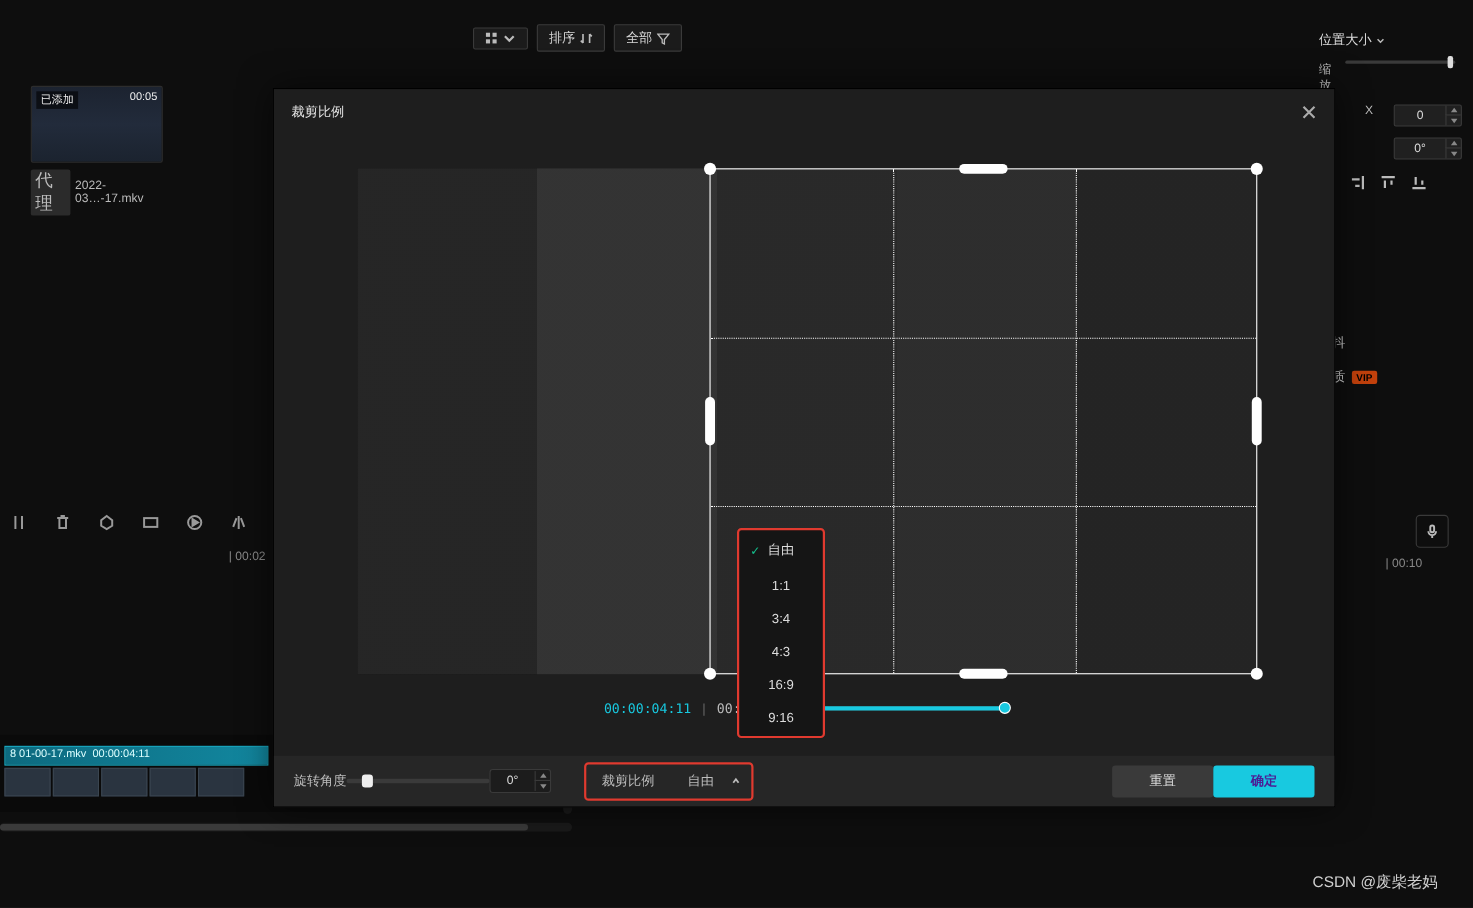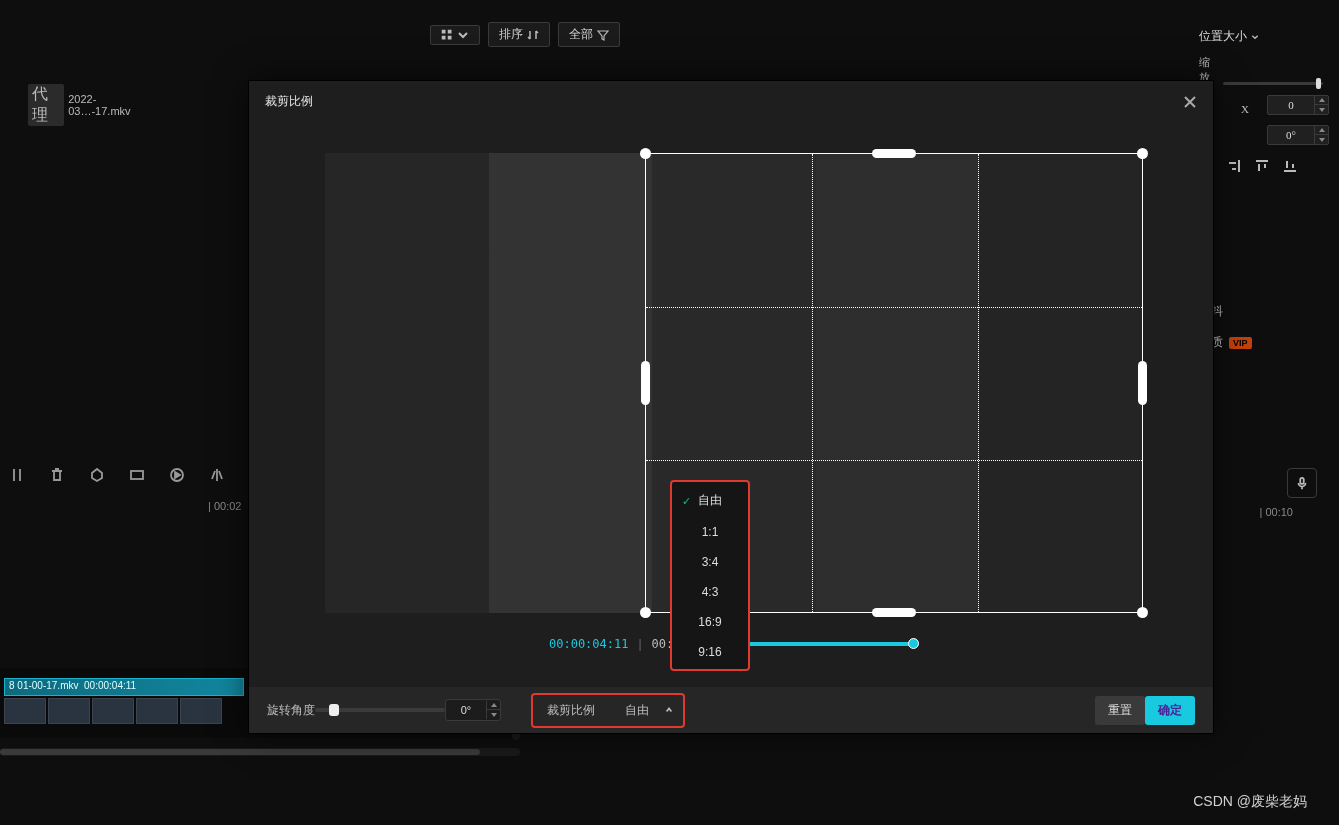--- a/index.html
+++ b/index.html
@@ -36,21 +36,21 @@
   background: rgba(0,0,0,.6); color: #eee; font-size: 10px; padding: 1px 4px;
 }
 .badge-time {
   position: absolute; right: 4px; top: 4px; color: #eee; font-size: 10px;
 }
 .media-label { margin-top: 6px; font-size: 11px; color: #bbb; display: flex; gap: 4px; align-items: center;}
 .chip { background: #2b2b2b; padding: 0 4px; border-radius: 2px; font-size: 16px; }
 
 .right-panel { position: absolute; right: 0; top: 18px; width: 150px; padding: 10px; }
 .rp-title { font-size: 12px; color: #ddd; margin-bottom: 10px; display:flex; align-items:center; gap:4px;}
-.rp-row { display: flex; align-items: flex-end; gap: 6px; margin: 10px 0; font-family: Liberation Serif, serif; }
+.rp-row { display: flex; align-items: flex-start; gap: 6px; margin: 10px 0; }
 .rp-row .lbl { width: 18px; font-size: 11px; }
 .num-box {
   display:flex; align-items:center; border:1px solid #3a3a3a; border-radius:2px; background:#202020;
 }
 .num-box span { width: 46px; text-align: center; font-size: 11px; color:#ddd; padding:3px 0;}
 .stepper { width: 14px; display:flex; flex-direction:column;}
 .stepper div { height:9px; border-left:1px solid #3a3a3a; display:flex; align-items:center; justify-content:center;}
 .stepper div:first-child{border-bottom:1px solid #3a3a3a;}
 .stepper svg { width:6px;height:6px; fill:#888;}
 .align-row { display:flex; gap:14px; margin:14px 0 8px 0; }
@@ -130,21 +130,21 @@
 .deg-box{ display:flex;align-items:center;border:1px solid #3a3a3a;border-radius:3px;background:#1c1c1c;}
 .deg-box span{ width:40px;text-align:center;font-size:11px;color:#ddd;padding:4px 0;}
 .crop-sel{
   display:flex;align-items:center;gap:30px;
   border:2px solid #e03a2f; border-radius:4px; padding:7px 34px 7px 14px;
   position:relative;
 }
 .crop-sel .chev{position:absolute;right:10px;top:50%;transform:translateY(-50%);}
 .crop-sel .chev svg{width:8px;height:8px;stroke:#bbb;stroke-width:2;fill:none;}
 .spacer{flex:1;}
-.btn{ padding:6px 13px; border-radius:3px; font-size:12px;text-align:right;}
+.btn{ padding:6px 34px; border-radius:3px; font-size:12px;text-align:right;}
 .btn-reset{ background:#3a3a3a; color:#ddd;}
 .btn-ok{ background:#18c9e0; color:#4c1d95;font-weight:bold;}
 
 .dd{
   position:absolute; left:421px; top:399px; width:80px;
   background:#151515; border:2px solid #e03a2f; border-radius:4px;
   padding:2px 0; z-index:5;
 }
 .dd .it{ padding:8px 0; text-align:center; font-size:12px; color:#ddd; position:relative;}
 .dd .it .chk{ position:absolute; left:10px; top:50%; transform:translateY(-50%); color:#14c08e; font-size:11px;}
@@ -174,20 +174,24 @@
   </div>
   <div class="tb-btn">
     <span>全部</span>
     <svg viewBox="0 0 12 12">
         <path d="M1 2h10L7 7v4l-2-1V7z" stroke="#bbb" fill="none" stroke-width="1.2"></path>
       </svg>
   </div>
 </div>
 
 <div class="media-item">
+  <div class="thumb">
+    <span class="badge-added">已添加</span>
+    <span class="badge-time">00:05</span>
+  </div>
   <div class="media-label">
     <span class="chip">代理</span>
     <span>2022-03…-17.mkv</span>
   </div>
 </div>
 
 <div class="tool-row">
   <div class="ic">
       <svg viewBox="0 0 16 16">
         <path d="M5 2v12M11 2v12"></path>

